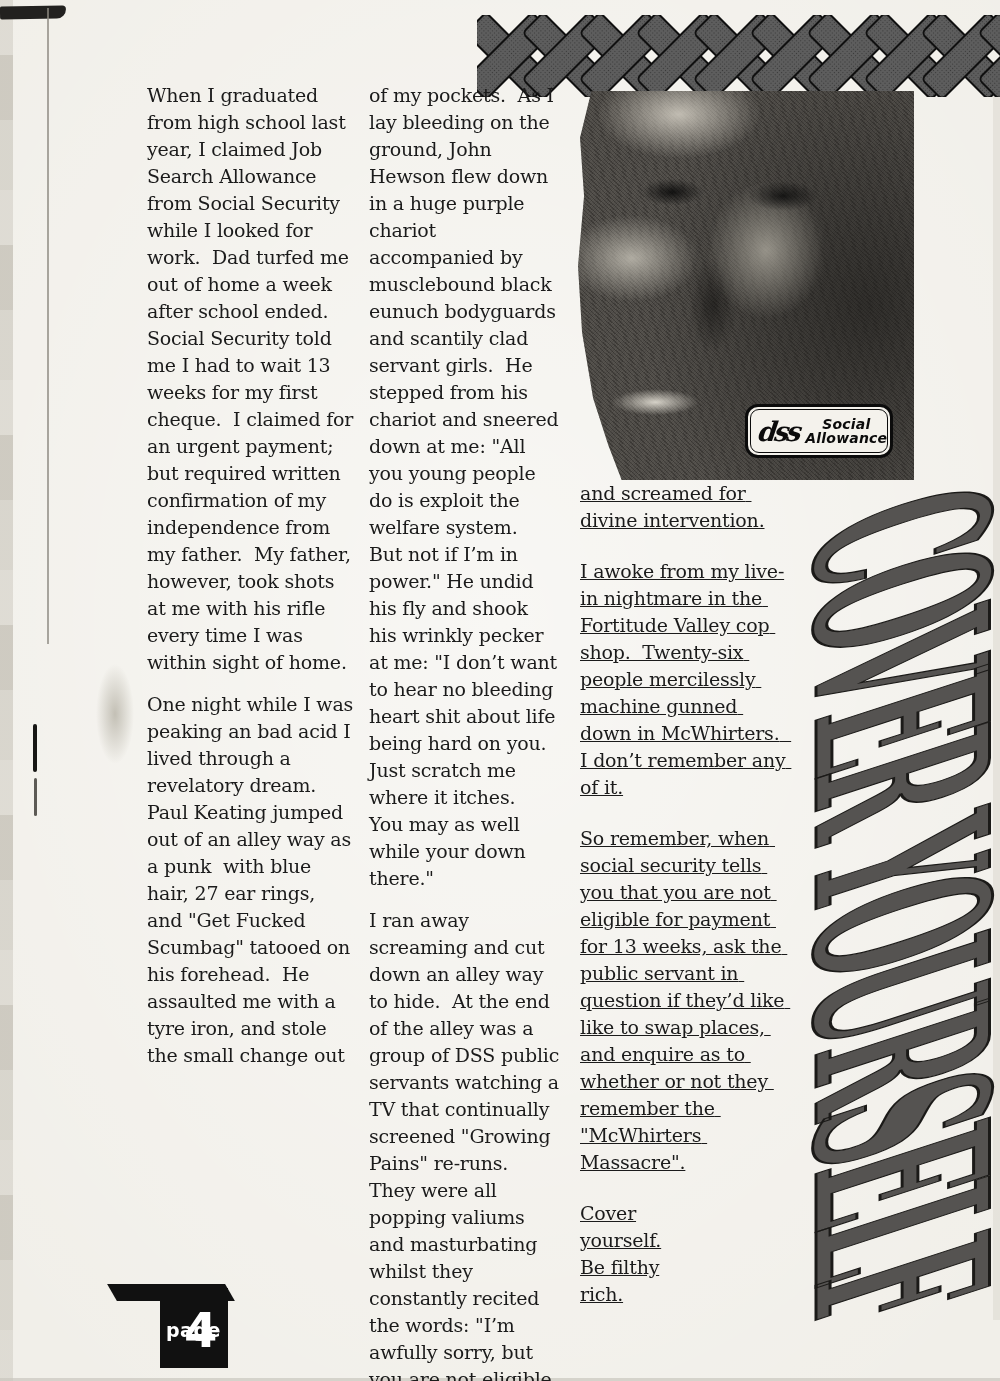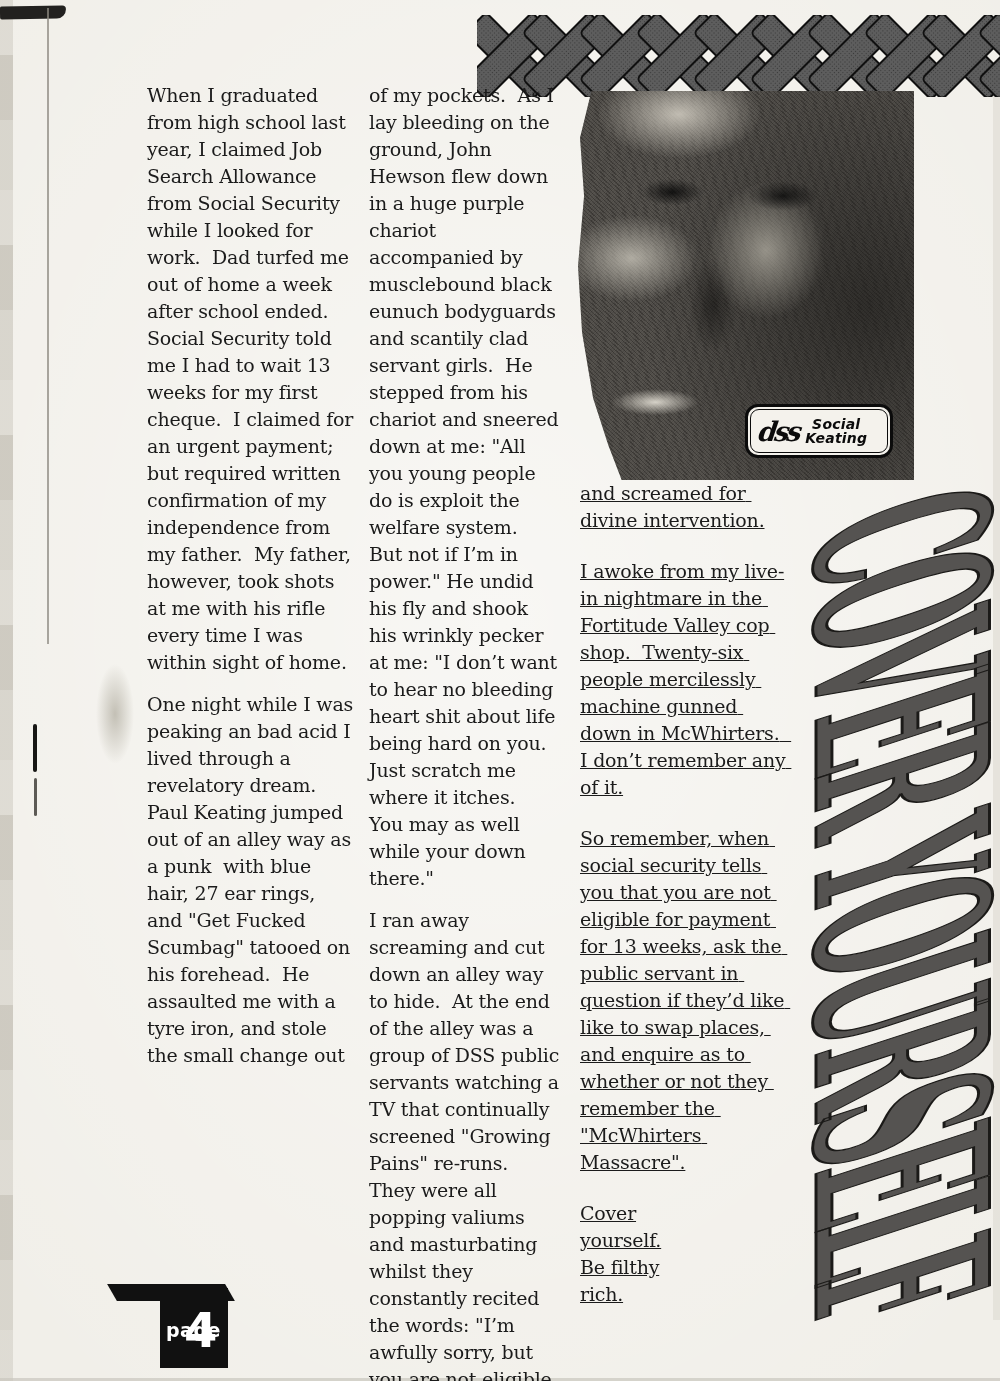--- a/index.html
+++ b/index.html
@@ -106,21 +106,21 @@
     <span class="x-shape"></span>
     <span class="x-shape"></span>
   </div>
 
 <div class="photo">
   <div class="dss-badge">
     <div class="dss-badge-inner">
       <span class="dss-prefix">dss</span>
       <span class="dss-text">
         <span class="dss-line">Social</span>
-        <span class="dss-line">Keating</span>
+        <span class="dss-line">Allowance</span>
       </span>
     </div>
   </div>
 </div>
 
 <div class="col col-1">
     <p class="para">When I graduated from high school last year, I claimed Job Search Allowance from Social Security while I looked for work.  Dad turfed me out of home a week after school ended.  Social Security told me I had to wait 13 weeks for my first cheque.  I claimed for an urgent payment; but required written confirmation of my independence from my father.  My father, however, took shots at me with his rifle every time I was within sight of home.</p>
     <p class="para">One night while I was peaking an bad acid I lived through a revelatory dream.  Paul Keating jumped out of an alley way as a punk  with blue hair, 27 ear rings, and "Get Fucked Scumbag" tatooed on his forehead.  He assaulted me with a tyre iron, and stole the small change out</p>
   </div>
 <div class="col col-2">

